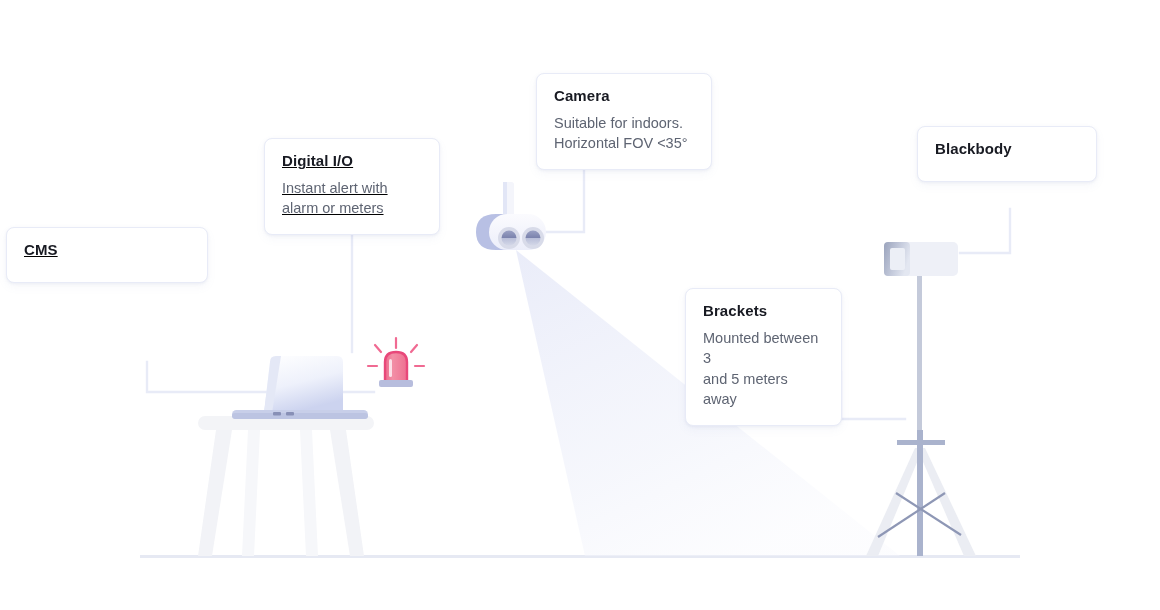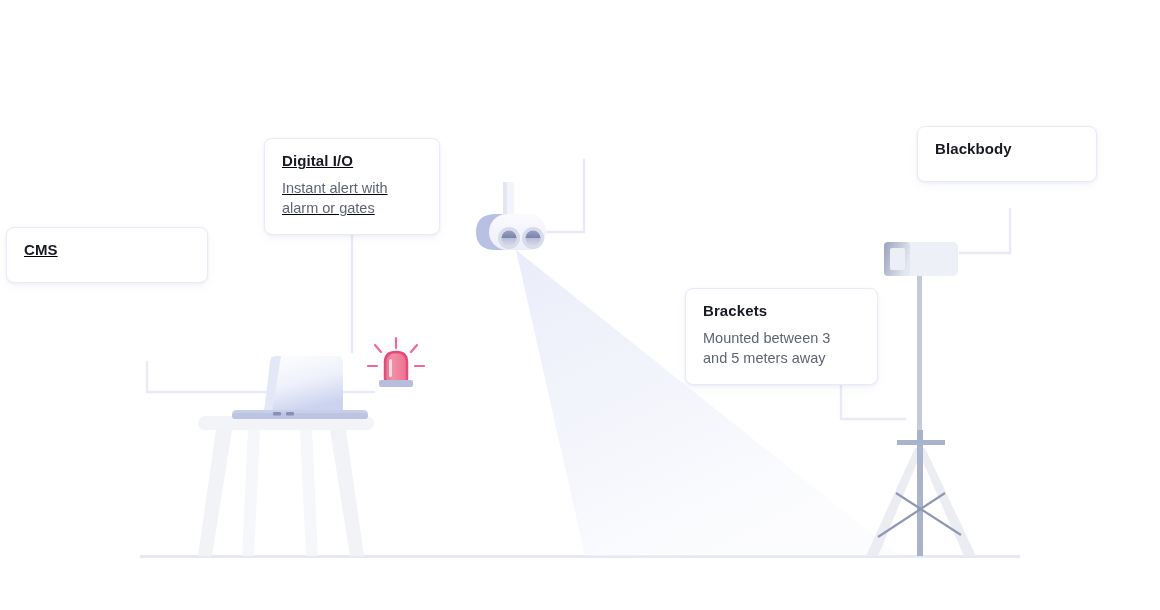--- a/index.html
+++ b/index.html
@@ -49,21 +49,21 @@
     font-size: 14.5px;
     color: #5e6472;
     line-height: 1.42;
     margin: 0;
     white-space: pre-line;
   }
   #callout-cms        { left: 6px;   top: 227px; width: 202px; text-decoration: underline; }
   #callout-digital-io { left: 264px; top: 138px; width: 176px; text-decoration: underline; }
   #callout-camera     { left: 536px; top: 73px;  width: 176px; }
   #callout-blackbody  { left: 917px; top: 126px; width: 180px; }
-  #callout-brackets   { left: 685px; top: 288px; width: 193px; }
+  #callout-brackets   { left: 685px; top: 288px; width: 157px; }
 </style>
 </head>
 <body>
 
 <div id="scene">
 
   <svg id="scene-svg" viewBox="0 0 1160 610" xmlns="http://www.w3.org/2000/svg">
     <defs>
       <linearGradient id="gradScreen" x1="0" y1="0" x2="0.35" y2="1">
         <stop offset="0%" stop-color="#ffffff"></stop>
@@ -169,23 +169,28 @@
     </g>
   </svg>
 
   <div class="callout" id="callout-cms">
     <div class="callout-title">CMS</div>
   </div>
 
   <div class="callout" id="callout-digital-io">
     <div class="callout-title">Digital I/O</div>
     <div class="callout-body">Instant alert with
-alarm or gates</div>
-  </div>
-
+alarm or meters</div>
+  </div>
+
+  <div class="callout" id="callout-camera">
+    <div class="callout-title">Camera</div>
+    <div class="callout-body">Suitable for indoors.
+Horizontal FOV &lt;35°</div>
+  </div>
 
   <div class="callout" id="callout-blackbody">
     <div class="callout-title">Blackbody</div>
   </div>
 
   <div class="callout" id="callout-brackets">
     <div class="callout-title">Brackets</div>
     <div class="callout-body">Mounted between 3
 and 5 meters away</div>
   </div>

